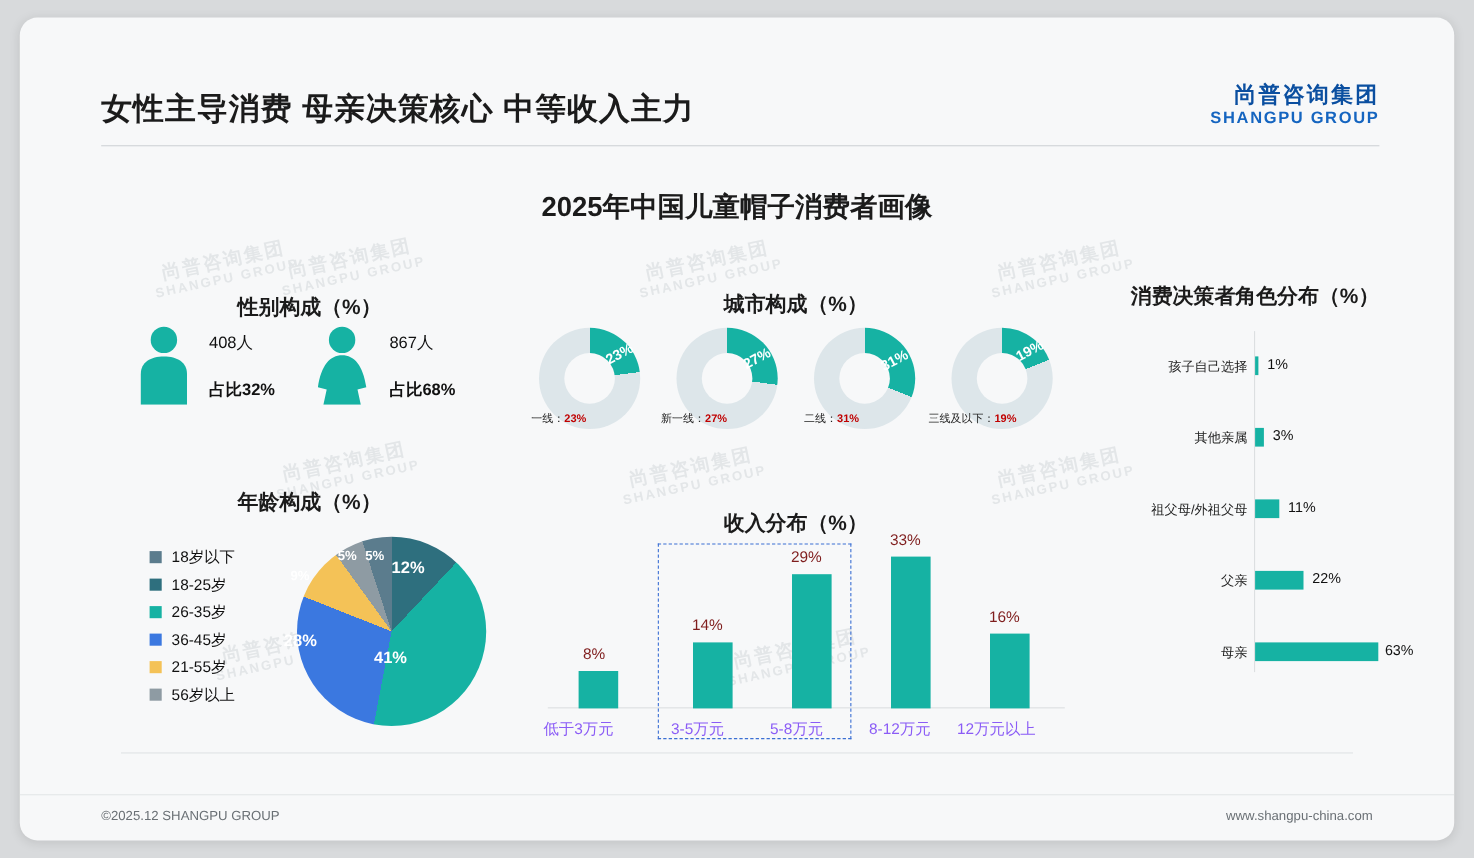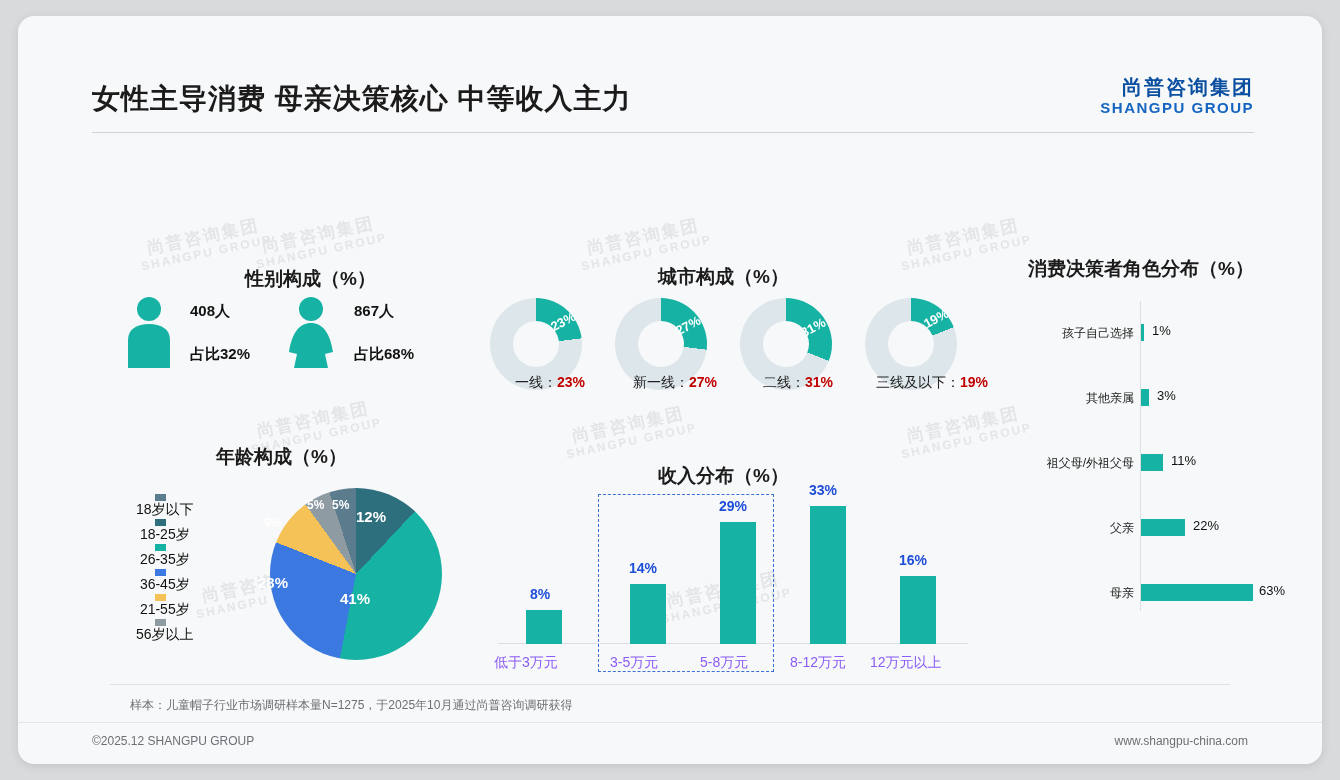--- a/index.html
+++ b/index.html
@@ -68,55 +68,55 @@
   
   .ptitle {
     position: absolute;
     font-size: 19px; font-weight: bold; color: #1b1b1b;
     white-space: nowrap;
   }
 
   
   .gender-wrap { position: absolute; left: 90px; top: 272px; width: 330px; height: 100px;}
   .g-item { position: absolute; }
-  .g-num { font-size: 15px; font-weight: bold; color: #111; }
+  .g-num { font-size: 15px; font-weight: normal; color: #111; }
   .g-pct { font-size: 15px; font-weight: bold; color: #111; margin-top: 24px;}
 
   
   .donut { position: absolute; width: 92px; height: 92px; border-radius: 50%; }
   .donut::after {
     content: ""; position: absolute; left: 23px; top: 23px;
     width: 46px; height: 46px; border-radius: 50%; background: #f7f8f9;
   }
   .donut-lab {
     position: absolute; font-size: 13px; font-weight: bold; color: #fff;
     transform: rotate(-28deg); z-index: 3;
   }
   .donut-cap {
-    position: absolute; font-size: 14px; color: #222; white-space: nowrap; margin-left: 32px;
+    position: absolute; font-size: 10px; color: #222; white-space: nowrap;
   }
   .donut-cap b { color: #c00000; }
 
   
   .legend { position: absolute; left: 118px; top: 478px; }
-  .leg-row { display: flex; align-items: center; height: 25px; flex-direction: column; }
+  .leg-row { display: flex; align-items: center; height: 25px; }
   .leg-sw { width: 11px; height: 11px; margin-right: 9px; }
   .leg-tx { font-size: 14px; color: #111; }
 
   .pie {
     position: absolute; left: 252px; top: 472px;
     width: 172px; height: 172px; border-radius: 50%;
   }
   .pie-lab { position: absolute; font-weight: bold; color: #fff; font-size: 15px; }
   .pie-lab.sm { font-size: 12px; }
 
   
   .income { position: absolute; left: 480px; top: 480px; width: 470px; height: 180px; }
   .bar { position: absolute; bottom: 32px; width: 36px; background: #16b2a3; }
-  .bar-val { position: absolute; font-size: 14px; color: #1d4ed8; font-weight: bold; }
+  .bar-val { position: absolute; font-size: 14px; color: #7f1d1d; }
   .bar-cat { position: absolute; bottom: 4px; font-size: 14px; color: #8b5cf6; white-space: nowrap;}
   .axis-line { position: absolute; left: 0; bottom: 32px; width: 470px; height: 1px; background: #dcdfe1; }
   .dash-box {
     position: absolute; border: 1.6px dashed #3b6fd4;
     left: 100px; top: -2px; width: 176px; height: 178px;
   }
 
   
   .dm { position: absolute; left: 1018px; top: 285px; width: 260px; height: 320px; }
   .dm-axis { position: absolute; left: 104px; top: 0; width: 1px; height: 310px; background: #dcdfe1; }
@@ -142,20 +142,21 @@
 
     <div class="header">
       <div class="header-title">女性主导消费 母亲决策核心 中等收入主力</div>
       <div class="logo">
         <div class="logo-cn">尚普咨询集团</div>
         <div class="logo-en">SHANGPU GROUP</div>
       </div>
       <div class="header-rule"></div>
     </div>
 
+    <div class="main-title">2025年中国儿童帽子消费者画像</div>
 
     <div class="wm" style="left:120px; top:212px;">
       <div class="l1">尚普咨询集团</div>
         <div class="l2">SHANGPU GROUP</div>
     </div>
     <div class="wm" style="left:230px; top:395px;">
       <div class="l1">尚普咨询集团</div>
         <div class="l2">SHANGPU GROUP</div>
     </div>
     <div class="wm" style="left:175px; top:560px;">
@@ -180,21 +181,21 @@
     </div>
     <div class="wm" style="left:880px; top:400px;">
       <div class="l1">尚普咨询集团</div>
         <div class="l2">SHANGPU GROUP</div>
     </div>
     <div class="wm" style="left:640px; top:565px;">
       <div class="l1">尚普咨询集团</div>
         <div class="l2">SHANGPU GROUP</div>
     </div>
 
-    <div class="ptitle" style="left:198px; top:250px;margin-left:29px;">性别构成（%）</div>
+    <div class="ptitle" style="left:198px; top:250px;">性别构成（%）</div>
 
     <div class="gender-wrap">
 
       <svg width="62" height="72" viewBox="0 0 62 72" style="position:absolute;left:10px;top:8px;">
         <circle cx="31" cy="13" r="12" fill="#16b2a3"></circle>
         <path d="M10 72 L10 44 C10 33 19 28 31 28 C43 28 52 33 52 44 L52 72 Z" fill="#16b2a3"></path>
       </svg>
       <div class="g-item" style="left:82px; top:14px;">
         <div class="g-num">408人</div>
         <div class="g-pct">占比32%</div>
@@ -331,19 +332,18 @@
       <div class="dm-lab" style="top:219px; right:162px;">父亲</div>
       <div class="dm-bar" style="top:218px; width:44px;"></div>
       <div class="dm-val" style="left:157px; top:217px;">22%</div>
 
       <div class="dm-lab" style="top:284px; right:162px;">母亲</div>
       <div class="dm-bar" style="top:283px; width:112px;"></div>
       <div class="dm-val" style="left:223px; top:282px;">63%</div>
     </div>
 
     <div class="note-rule"></div>
-    <div class="note">样本：儿童帽子行业市场调研样本量N=1275，于2025年10月通过尚普咨询调研获得</div>
     <div class="foot-rule"></div>
     <div class="foot-left">©2025.12 SHANGPU GROUP</div>
     <div class="foot-right">www.shangpu-china.com</div>
 
   </div>
 </div>
 
 </body></html>

